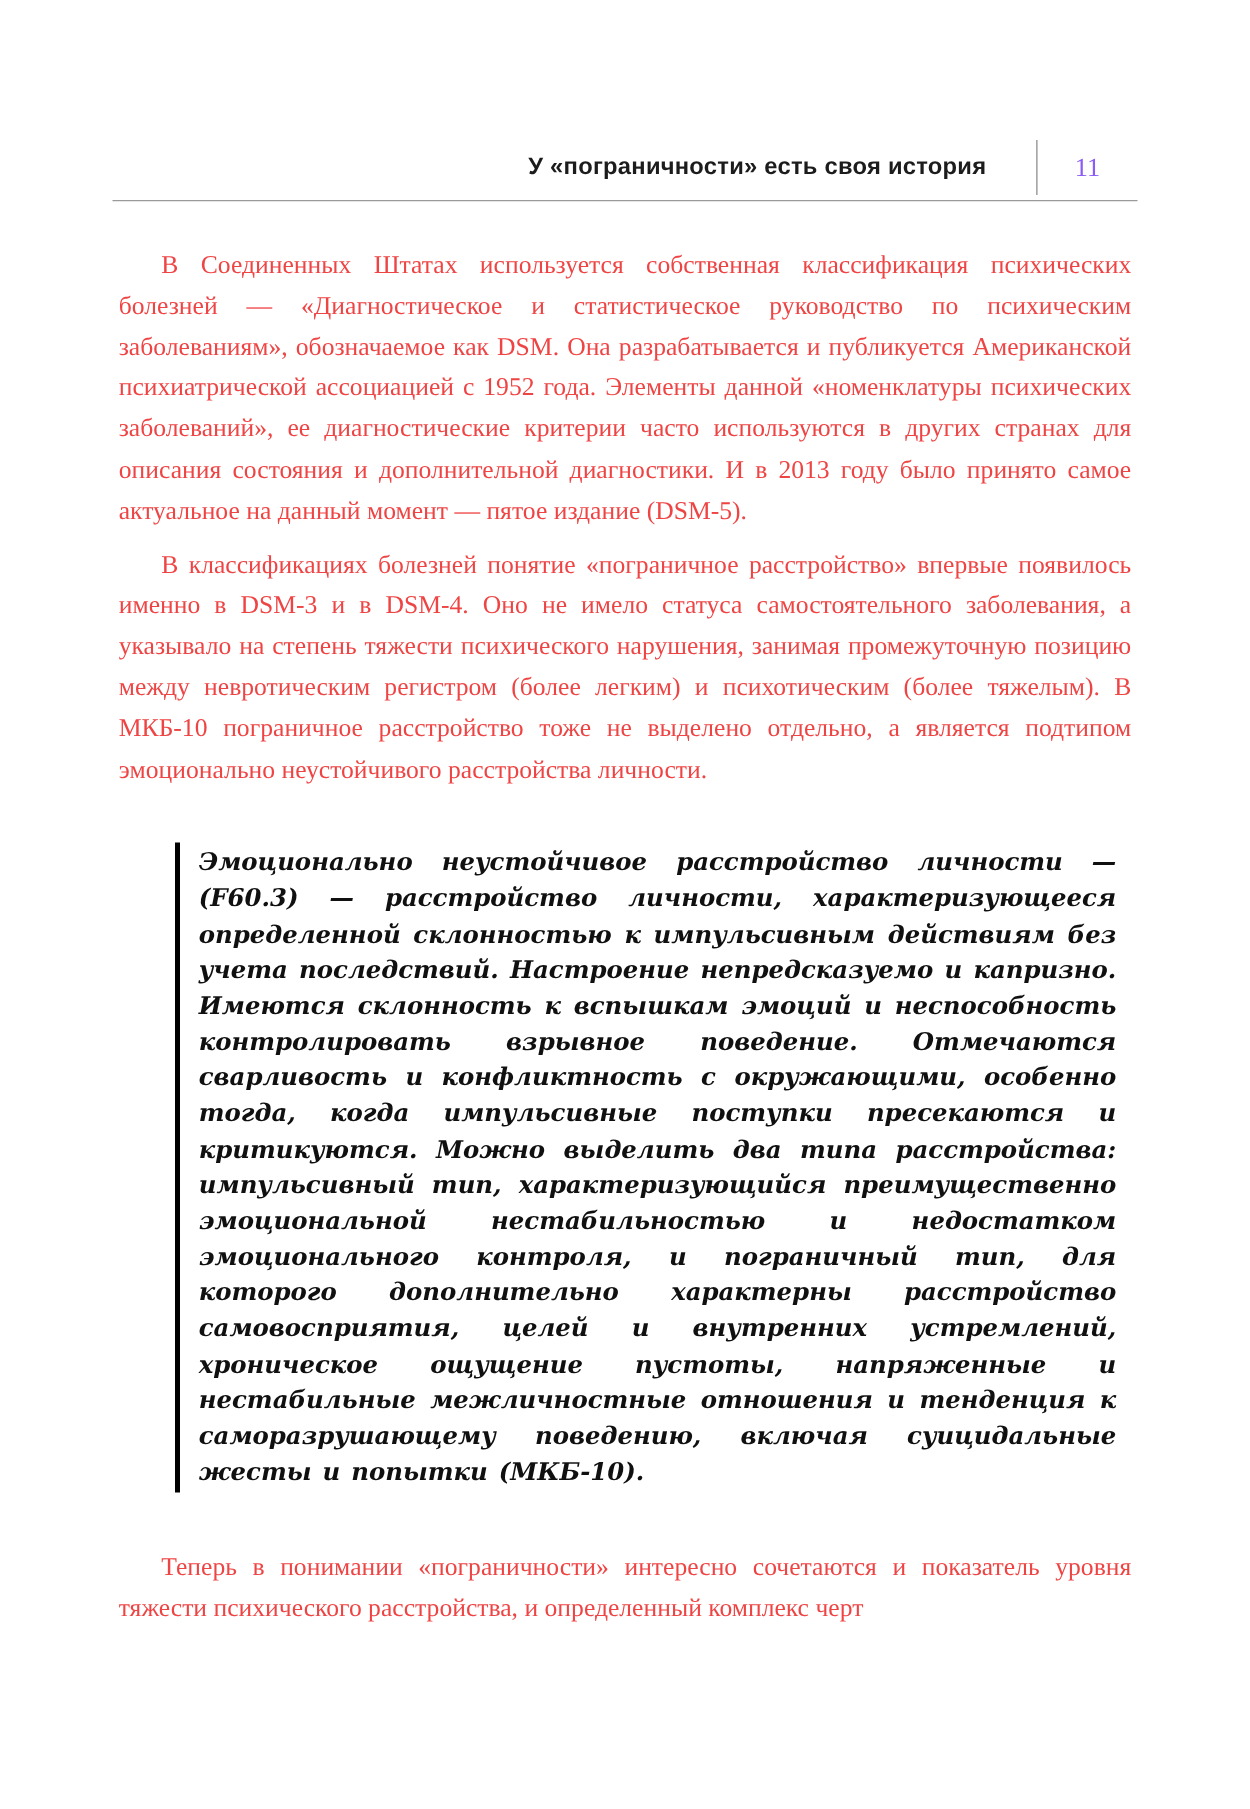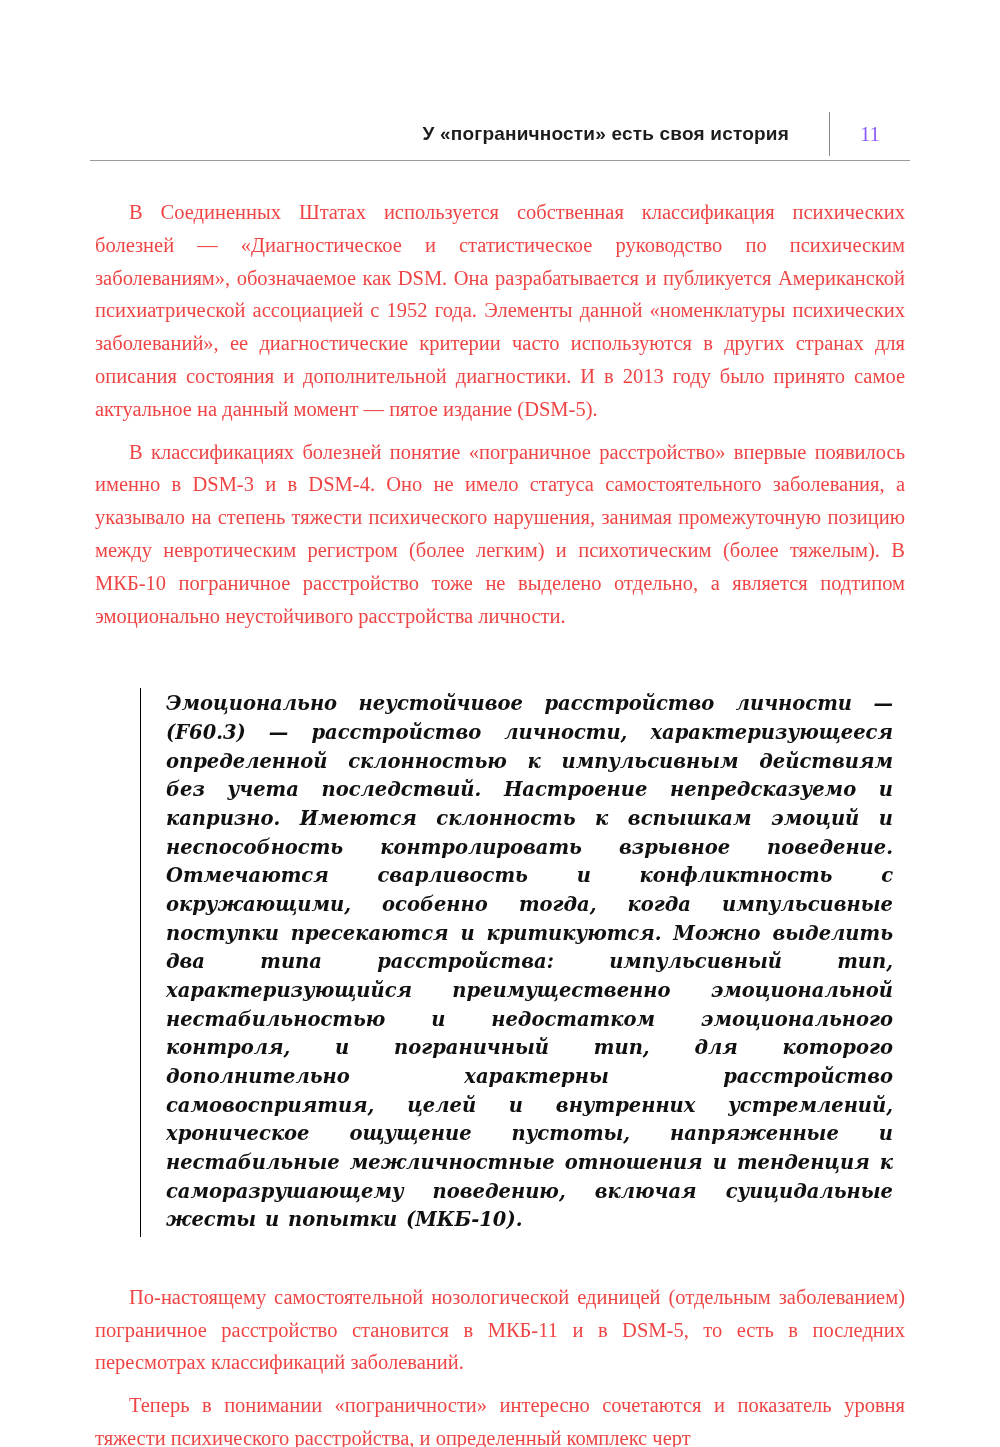--- a/index.html
+++ b/index.html
@@ -72,23 +72,23 @@
     text-align: justify;
     text-indent: 34px;
     color: #ef4444;
   }
   .para:last-child {
     margin-bottom: 0;
   }
 
   
   .quote {
-    margin: 56px 12px 44px 45px;
-    padding: 2px 0 2px 25px;
-    border-left: 1px solid #000000;
+    margin: 42px 12px 44px 45px;
+    padding: 2px 0 2px 15px;
+    border-left: 4px solid #000000;
   }
   .quote-text {
     margin: 0;
     font-family: "DejaVu Serif", "Liberation Serif", serif;
     font-style: italic;
     font-weight: 700;
     font-size: 19.5px;
     line-height: 1.47;
     text-align: justify;
     color: #101010;
@@ -111,18 +111,17 @@
 
   <main class="page-body">
     <p class="para">В Соединенных Штатах используется собственная классификация психических болезней — «Диагностическое и статистическое руководство по психическим заболеваниям», обозначаемое как DSM. Она разрабатывается и публикуется Американской психиатрической ассоциацией с 1952 года.  Элементы данной «номенклатуры психических заболеваний», ее диагностические критерии часто используются в других странах для описания состояния и дополнительной диагностики. И в 2013 году было принято самое актуальное на данный момент — пятое издание (DSM-5).</p>
 
     <p class="para">В классификациях болезней понятие «пограничное расстройство» впервые появилось именно в DSM-3 и в DSM-4. Оно не имело статуса самостоятельного заболевания, а указывало на степень тяжести психического нарушения, занимая промежуточную позицию между невротическим регистром (более легким) и психотическим (более тяжелым). В МКБ-10 пограничное расстройство тоже не выделено отдельно, а является подтипом эмоционально неустойчивого расстройства личности.</p>
 
     <blockquote class="quote">
       <p class="quote-text">Эмоционально неустойчивое расстройство личности — (F60.3) — расстройство личности, характеризующееся определенной склонностью к импульсивным действиям без учета последствий. Настроение непредсказуемо и капризно. Имеются склонность к вспышкам эмоций и неспособность контролировать взрывное поведение. Отмечаются сварливость и конфликтность с окружающими, особенно тогда, когда импульсивные поступки пресекаются и критикуются. Можно выделить два типа расстройства: импульсивный тип, характеризующийся преимущественно эмоциональной нестабильностью и недостатком эмоционального контроля, и пограничный тип, для которого дополнительно характерны расстройство самовосприятия, целей и внутренних устремлений, хроническое ощущение пустоты, напряженные и нестабильные межличностные отношения и тенденция к саморазрушающему поведению, включая суицидальные жесты и попытки (МКБ-10).</p>
     </blockquote>
 
-    <p class="para">По-настоящему самостоятельной нозологической единицей (отдельным заболеванием) пограничное расстройство становится в МКБ-11 и в DSM-5, то есть в последних пересмотрах классификаций заболеваний.</p>
 
     <p class="para">Теперь в понимании «пограничности» интересно сочетаются и показатель уровня тяжести психического расстройства, и определенный комплекс черт</p>
   </main>
 
 </div>
 
 </body></html>

